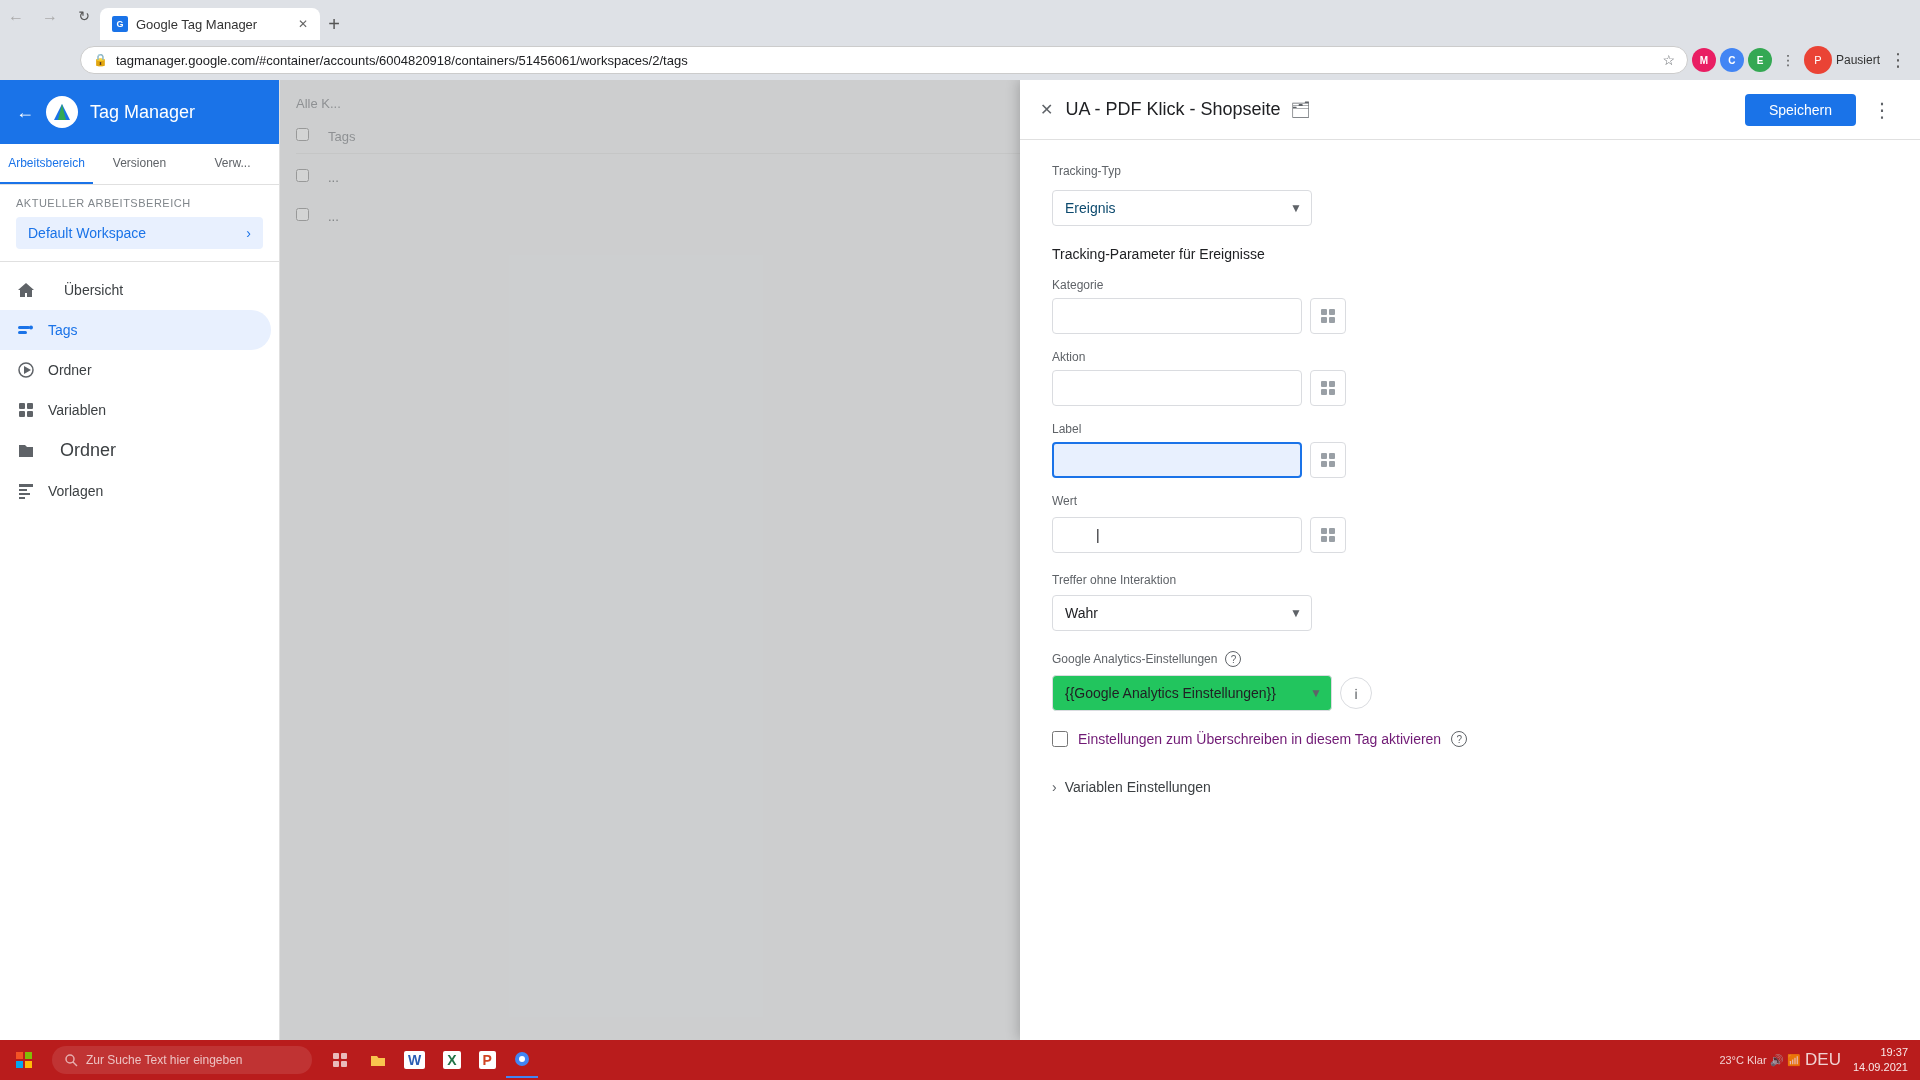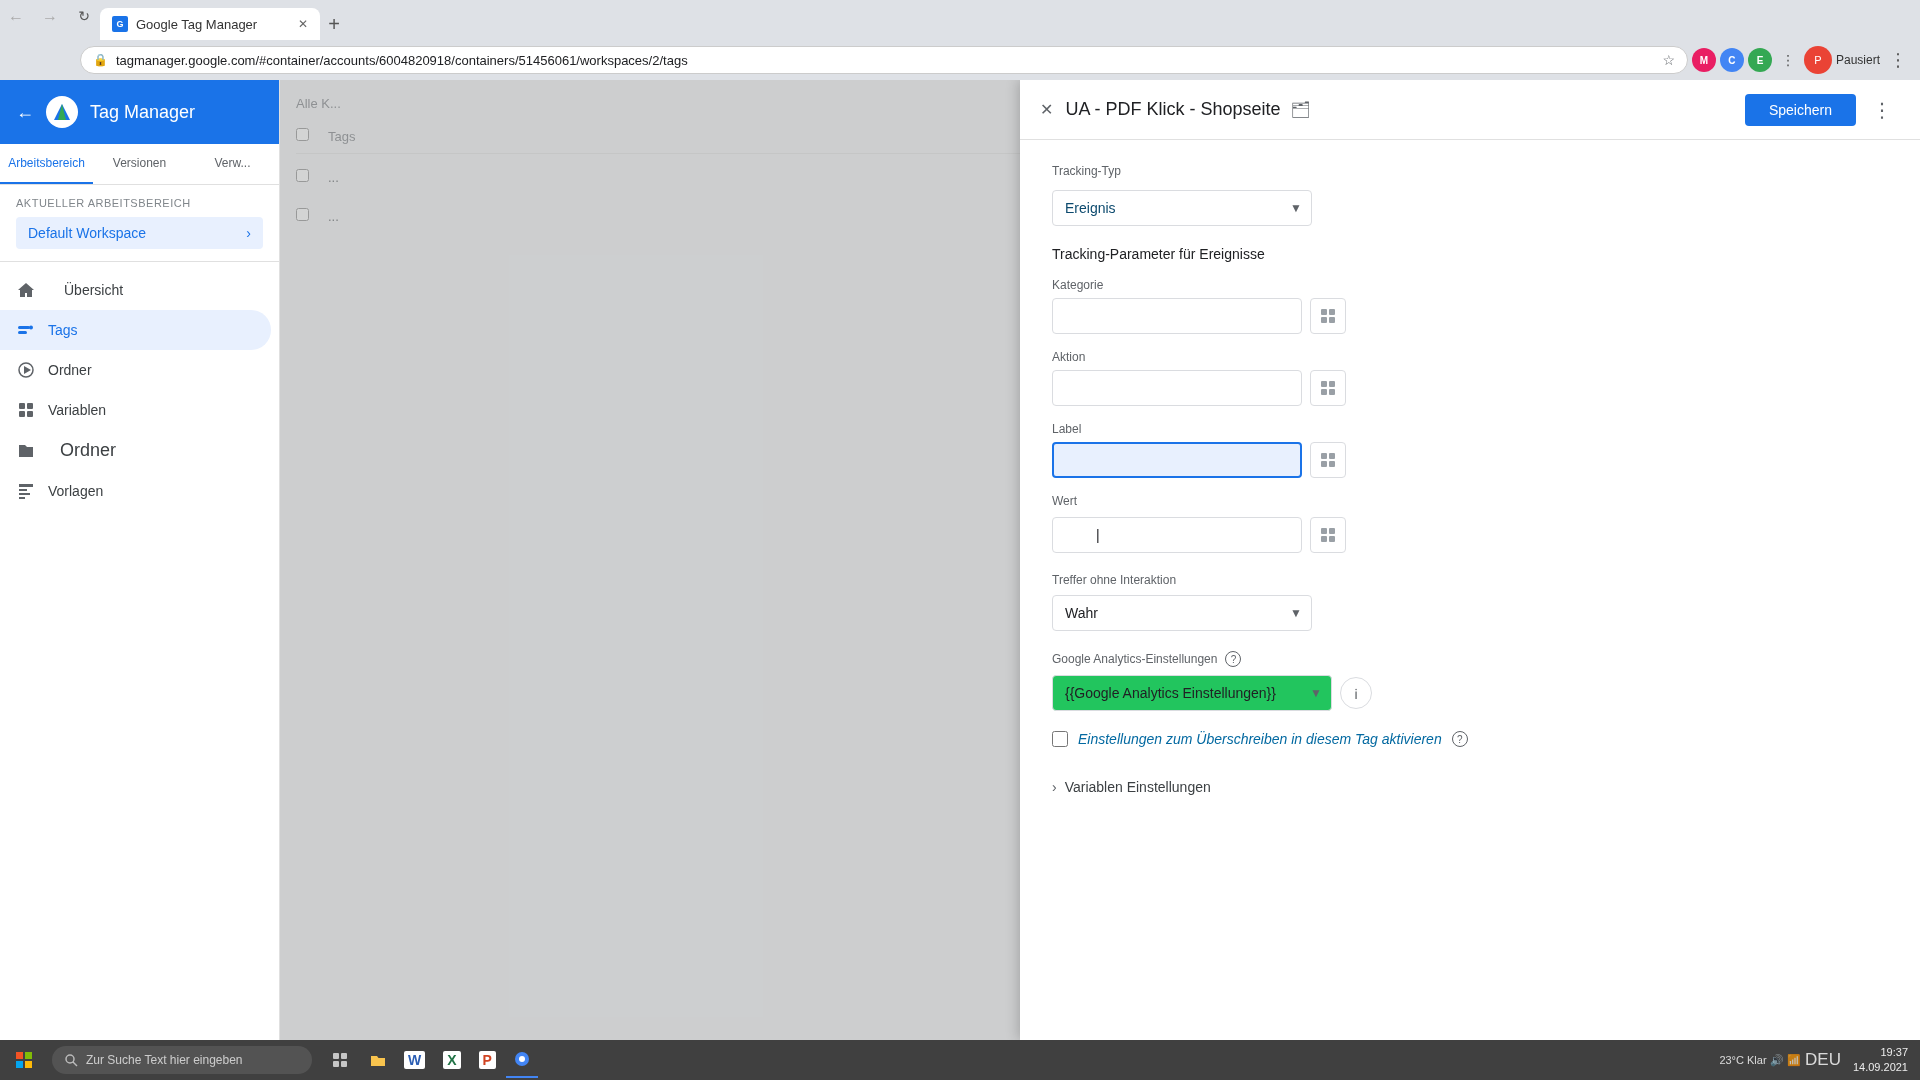--- a/index.html
+++ b/index.html
@@ -270,35 +270,35 @@
                 <option>{{Google Analytics Einstellungen}}</option>
               </select>
               <span style="position:absolute;right:10px;top:50%;transform:translateY(-50%);color:#5f6368;pointer-events:none;font-size:12px;">▼</span>
             </div>
             <div style="width:32px;height:32px;border-radius:50%;border:1px solid #dadce0;display:flex;align-items:center;justify-content:center;font-size:14px;color:#5f6368;cursor:pointer;">ℹ</div>
           </div>
         </div>
 
         <div style="display:flex;align-items:center;gap:10px;margin-bottom:24px;">
           <input type="checkbox" style="width: 16px; height: 16px; cursor: pointer;">
-          <span style="font-size:14px;color:#0369a1;font-style:italic;">Einstellungen zum Überschreiben in diesem Tag aktivieren</span>
+          <span style="font-size:14px;color:#701a75;">Einstellungen zum Überschreiben in diesem Tag aktivieren</span>
           <div style="width:16px;height:16px;border-radius:50%;border:1px solid #5f6368;display:flex;align-items:center;justify-content:center;font-size:10px;color:#5f6368;cursor:pointer;flex-shrink:0;">?</div>
         </div>
 
         <div style="display:flex;align-items:center;gap:8px;cursor:pointer;padding:8px 0;">
           <span style="color:#5f6368;font-size:14px;">›</span>
           <span style="font-size:14px;color:#3c4043;">Variablen Einstellungen</span>
         </div>
 
       </div>
     </div>
   </div>
 </div>
 
-<div style="height:40px;background:#404040;display:flex;align-items:center;position:fixed;bottom:0;left:0;right:0;z-index:999;">
+<div style="height:40px;background:#b91c1c;display:flex;align-items:center;position:fixed;bottom:0;left:0;right:0;z-index:999;">
   <div style="width:48px;height:40px;display:flex;align-items:center;justify-content:center;cursor:pointer;">
     <svg width="16" height="16" viewBox="0 0 16 16">
         <rect x="0" y="0" width="7" height="7" fill="#f35325"></rect>
         <rect x="9" y="0" width="7" height="7" fill="#81bc06"></rect>
         <rect x="0" y="9" width="7" height="7" fill="#05a6f0"></rect>
         <rect x="9" y="9" width="7" height="7" fill="#ffba08"></rect>
       </svg>
   </div>
   <div style="display:flex;align-items:center;background:rgba(255,255,255,0.1);border-radius:14px;height:28px;padding:0 12px;gap:8px;min-width:260px;margin:0 4px;cursor:text;">
     <svg width="14" height="14" viewBox="0 0 14 14" fill="rgba(255,255,255,0.6)">

